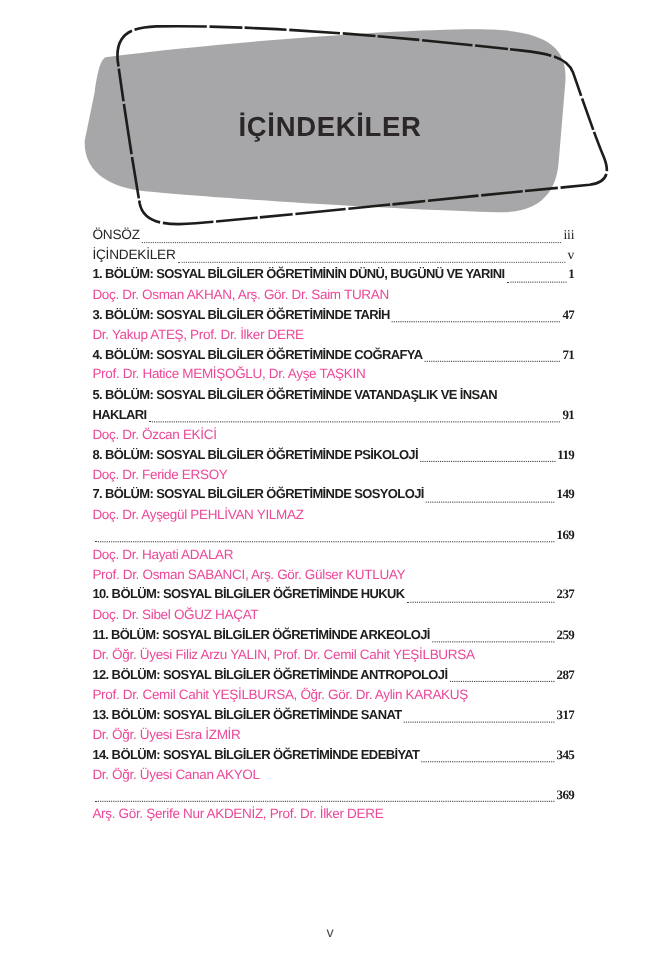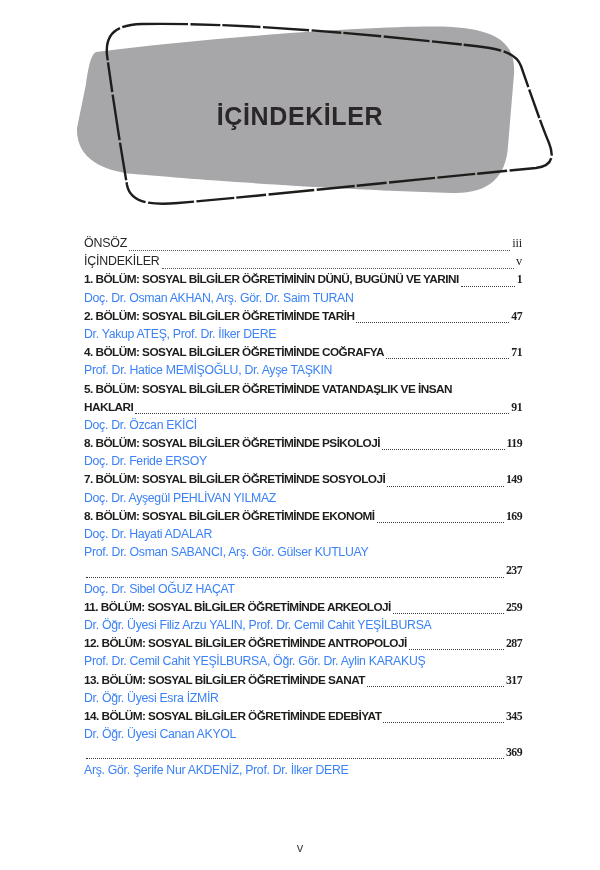--- a/index.html
+++ b/index.html
@@ -6,31 +6,31 @@
   body{
     width:600px;height:870px;background:#ffffff;position:relative;
     font-family:"Liberation Sans",sans-serif;color:#1d1d1b;overflow:hidden;
   }
   .banner{position:absolute;left:0;top:0;width:600px;height:230px;}
   .banner svg{position:absolute;left:0;top:0;}
   .banner-title{
     position:absolute;left:0;top:102px;width:600px;text-align:center;
     font-size:25px;font-weight:bold;letter-spacing:0.6px;color:#2b2628;
   }
-  .toc{position:absolute;left:84px;top:236px;width:438px;}
+  .toc{position:absolute;left:84px;top:206px;width:438px;}
   .toc-line{display:flex;align-items:baseline;height:18.2px;white-space:nowrap;}
   .toc-line .label{flex:0 0 auto;}
   .front .label,.front .pagenum{
     font-size:12.4px;color:#262626;letter-spacing:-0.2px;
   }
   .chapter .label,.chapter .pagenum{
     font-size:11.8px;font-weight:bold;color:#1d1d1b;letter-spacing:-0.55px;
   }
   .authors .label{
-    font-size:12.3px;color:#3b82f6;letter-spacing:-0.3px;text-align:center;
+    font-size:12.3px;color:#ec4899;letter-spacing:-0.3px;text-align:center;
   }
   .leader{
     flex:1 1 auto;min-width:3px;align-self:flex-end;height:0;
     margin:0 2px 4px 2px;border-bottom:1.9px dotted #3d3d3d;
   }
   .front .leader{border-bottom:1.4px dotted #555;margin-bottom:3px;}
   .pagenum{flex:0 0 auto;font-family:Liberation Serif, serif;}
   .footer{
     position:absolute;left:0;top:840px;width:600px;text-align:center;
     font-size:13px;color:#4a4a4a;
@@ -78,21 +78,21 @@
       </div>
       <div class="toc-line chapter">
         <span class="label">1. BÖLÜM: SOSYAL BİLGİLER ÖĞRETİMİNİN DÜNÜ, BUGÜNÜ VE YARINI</span>
         <span class="leader"></span>
         <span class="pagenum">1</span>
       </div>
       <div class="toc-line authors">
         <span class="label">Doç. Dr. Osman AKHAN, Arş. Gör. Dr. Saim TURAN</span>
       </div>
       <div class="toc-line chapter">
-        <span class="label">2. BÖLÜM: SOSYAL BİLGİLER ÖĞRETİMİNDE TARİH</span>
+        <span class="label">3. BÖLÜM: SOSYAL BİLGİLER ÖĞRETİMİNDE TARİH</span>
         <span class="leader"></span>
         <span class="pagenum">47</span>
       </div>
       <div class="toc-line authors">
         <span class="label">Dr. Yakup ATEŞ, Prof. Dr. İlker DERE</span>
       </div>
       <div class="toc-line chapter">
         <span class="label">4. BÖLÜM: SOSYAL BİLGİLER ÖĞRETİMİNDE COĞRAFYA</span>
         <span class="leader"></span>
         <span class="pagenum">71</span>
@@ -121,31 +121,31 @@
       </div>
       <div class="toc-line chapter">
         <span class="label">7. BÖLÜM: SOSYAL BİLGİLER ÖĞRETİMİNDE SOSYOLOJİ</span>
         <span class="leader"></span>
         <span class="pagenum">149</span>
       </div>
       <div class="toc-line authors">
         <span class="label">Doç. Dr. Ayşegül PEHLİVAN YILMAZ</span>
       </div>
       <div class="toc-line chapter">
-        <span class="label">8. BÖLÜM: SOSYAL BİLGİLER ÖĞRETİMİNDE EKONOMİ</span>
         <span class="leader"></span>
         <span class="pagenum">169</span>
       </div>
       <div class="toc-line authors">
         <span class="label">Doç. Dr. Hayati ADALAR</span>
       </div>
       <div class="toc-line authors">
         <span class="label">Prof. Dr. Osman SABANCI, Arş. Gör. Gülser KUTLUAY</span>
       </div>
       <div class="toc-line chapter">
+        <span class="label">10. BÖLÜM: SOSYAL BİLGİLER ÖĞRETİMİNDE HUKUK</span>
         <span class="leader"></span>
         <span class="pagenum">237</span>
       </div>
       <div class="toc-line authors">
         <span class="label">Doç. Dr. Sibel OĞUZ HAÇAT</span>
       </div>
       <div class="toc-line chapter">
         <span class="label">11. BÖLÜM: SOSYAL BİLGİLER ÖĞRETİMİNDE ARKEOLOJİ</span>
         <span class="leader"></span>
         <span class="pagenum">259</span>

